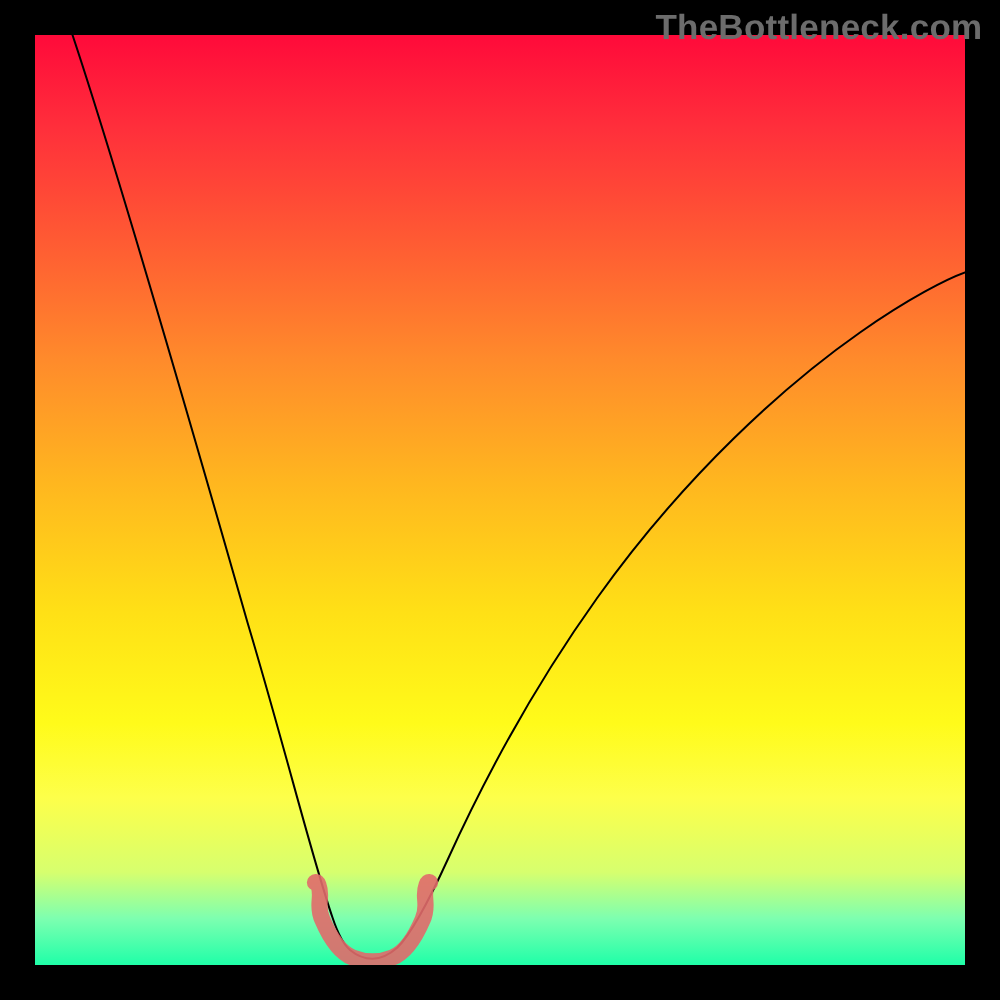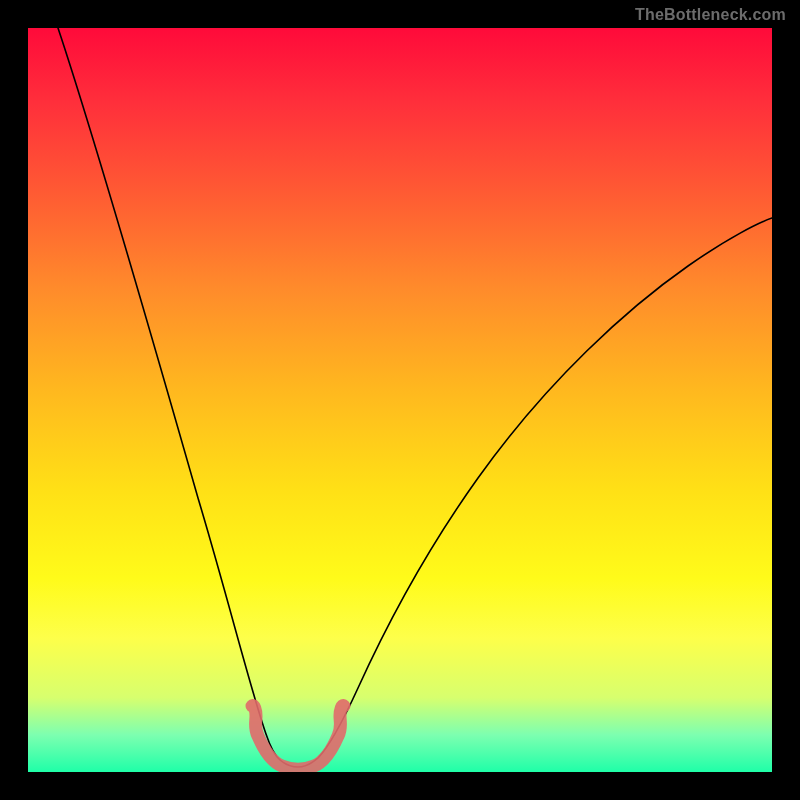--- a/index.html
+++ b/index.html
@@ -28,21 +28,21 @@
       #d7ff6e 90%,
       #7dffb0 95%,
       #1fffa8 100%
     );
   }
   .watermark {
     position: absolute;
     top: 6px;
     right: 14px;
     font-family: Arial, Helvetica, sans-serif;
-    font-size: 16px;
+    font-size: 28px;
     font-weight: 600;
     color: #6c6c6c;
     letter-spacing: 0.2px;
     user-select: none;
   }
   svg.curves {
     position: absolute;
     inset: 0;
     width: 100%;
     height: 100%;

